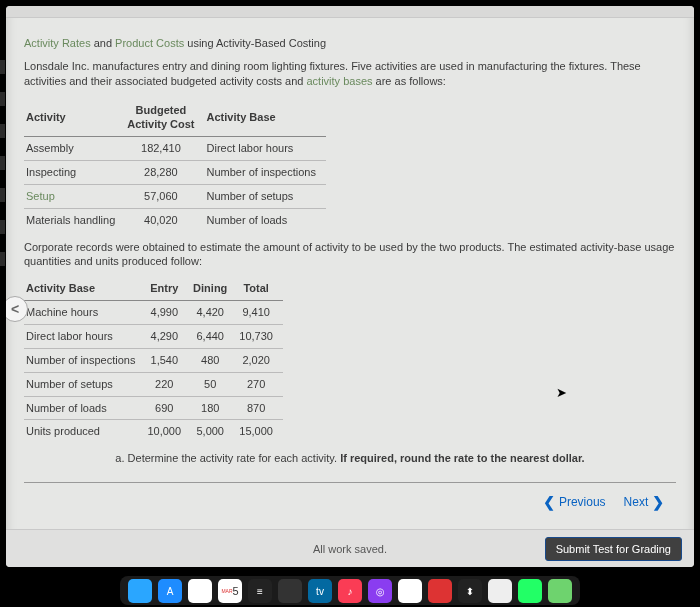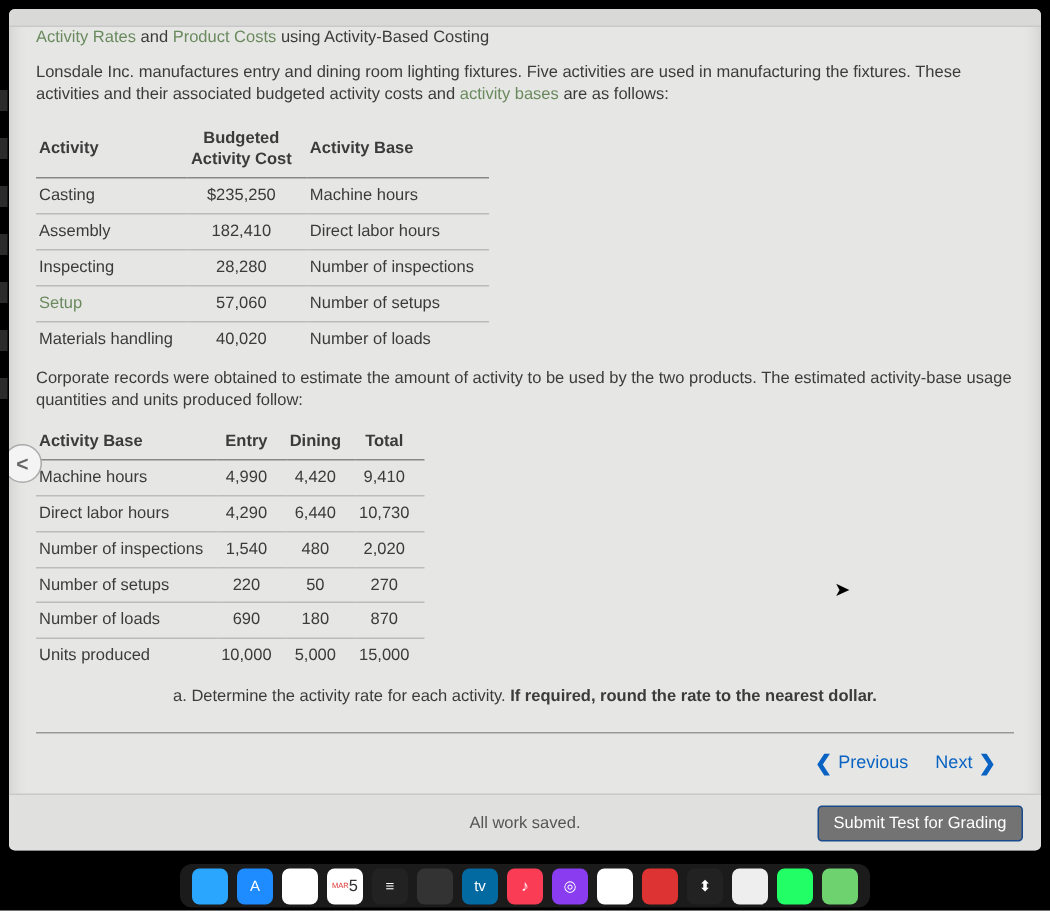--- a/index.html
+++ b/index.html
@@ -33,21 +33,21 @@
     width: 26px; height: 26px;
     border: 1px solid #aaa;
     border-radius: 50%;
     background: #f4f4f4;
     display: flex; align-items: center; justify-content: center;
     font-family: sans-serif; color: #666; font-size: 14px; font-weight: bold;
     z-index: 5;
   }
   .content {
     flex: 1;
-    padding: 0 18px 0 18px;
+    padding: 18px 18px 0 18px;
     color: #3b3b3b;
     font-size: 11px;
     line-height: 1.35;
     overflow: hidden;
   }
   .title { font-size: 11px; color: #3b3b3b; margin-bottom: 8px; }
   .title .hl, .content .hl { color: #6a8a5e; }
   .intro { margin-bottom: 10px; }
   table.t1, table.t2 { border-collapse: collapse; margin-bottom: 8px; }
   table.t1 th, table.t1 td,
@@ -79,21 +79,21 @@
   }
   .footer {
     background: #e0e0df;
     border-top: 1px solid #c9c9c9;
     height: 38px;
     display: flex; align-items: center; justify-content: space-between;
     padding: 0 12px;
     font-size: 11px; color: #555;
   }
   .submit-btn {
-    background: #737373;
+    background: #404040;
     color: #fff;
     border: 1px solid #184a8c;
     border-radius: 3px;
     padding: 5px 10px;
     font-size: 11px;
     cursor: pointer;
   }
   .badge-row { display: flex; gap: 6px; }
   
   .dock {
@@ -147,25 +147,20 @@
         <tr>
           <th>Activity</th>
           <th class="num">
             <div>Budgeted</div>
               <div>Activity Cost</div>
           </th>
           <th>Activity Base</th>
         </tr>
       </thead>
       <tbody id="t1-body">
-          <tr>
-            <td>Casting</td>
-            <td class="num">$235,250</td>
-            <td>Machine hours</td>
-          </tr>
           <tr>
             <td>Assembly</td>
             <td class="num">182,410</td>
             <td>Direct labor hours</td>
           </tr>
           <tr>
             <td>Inspecting</td>
             <td class="num">28,280</td>
             <td>Number of inspections</td>
           </tr>

